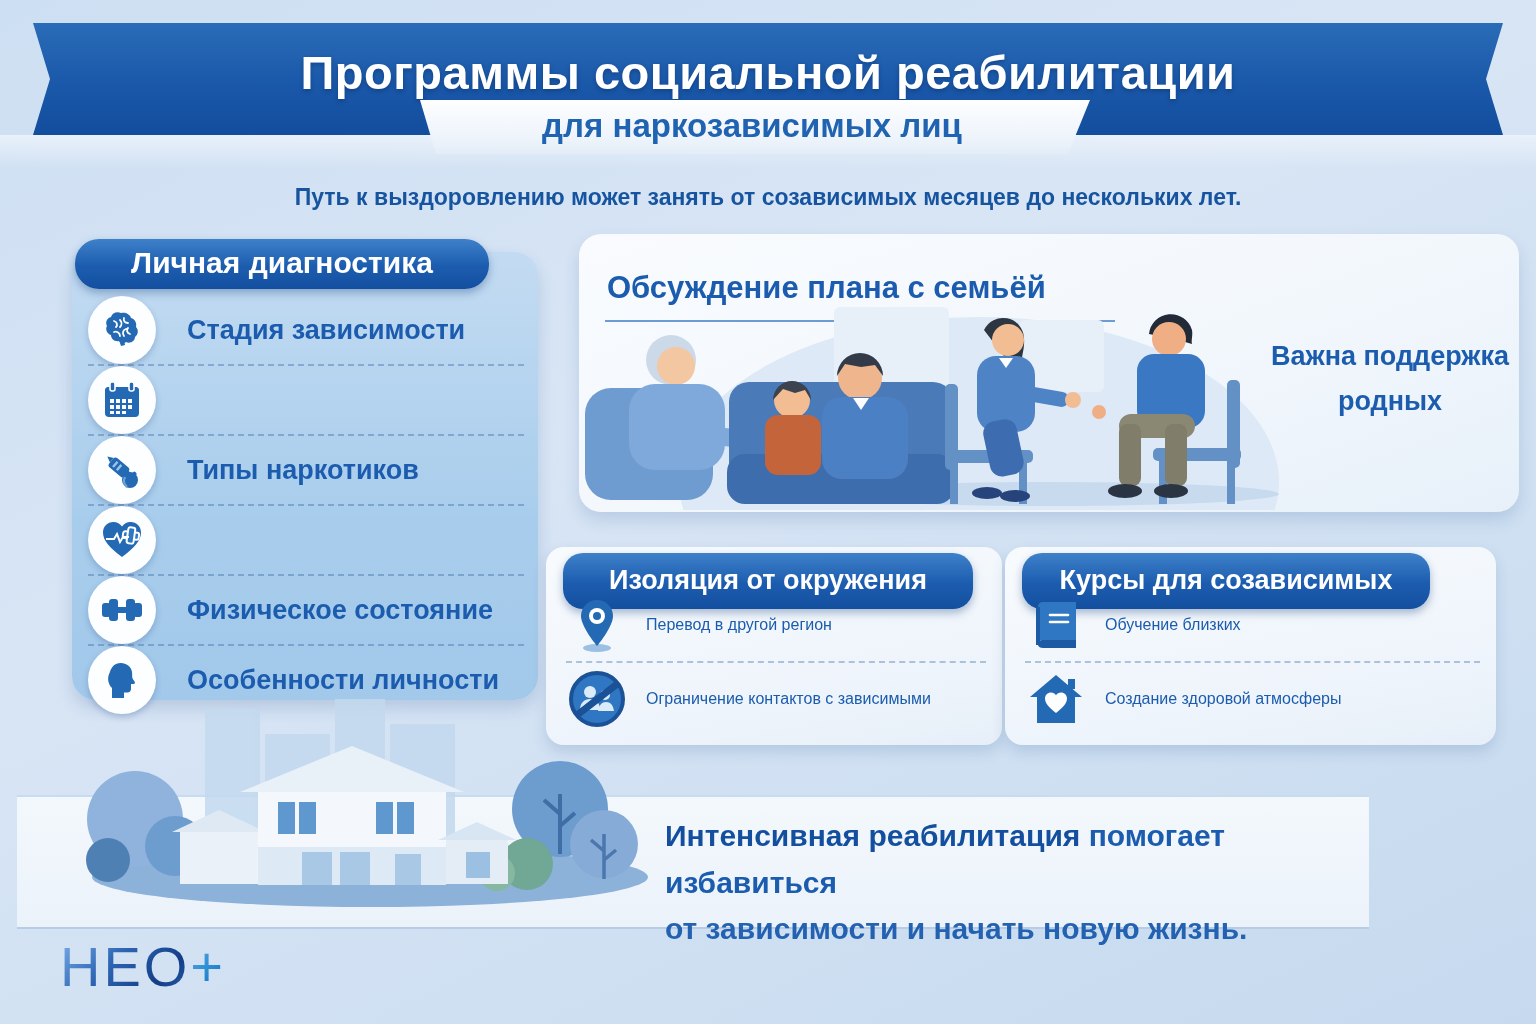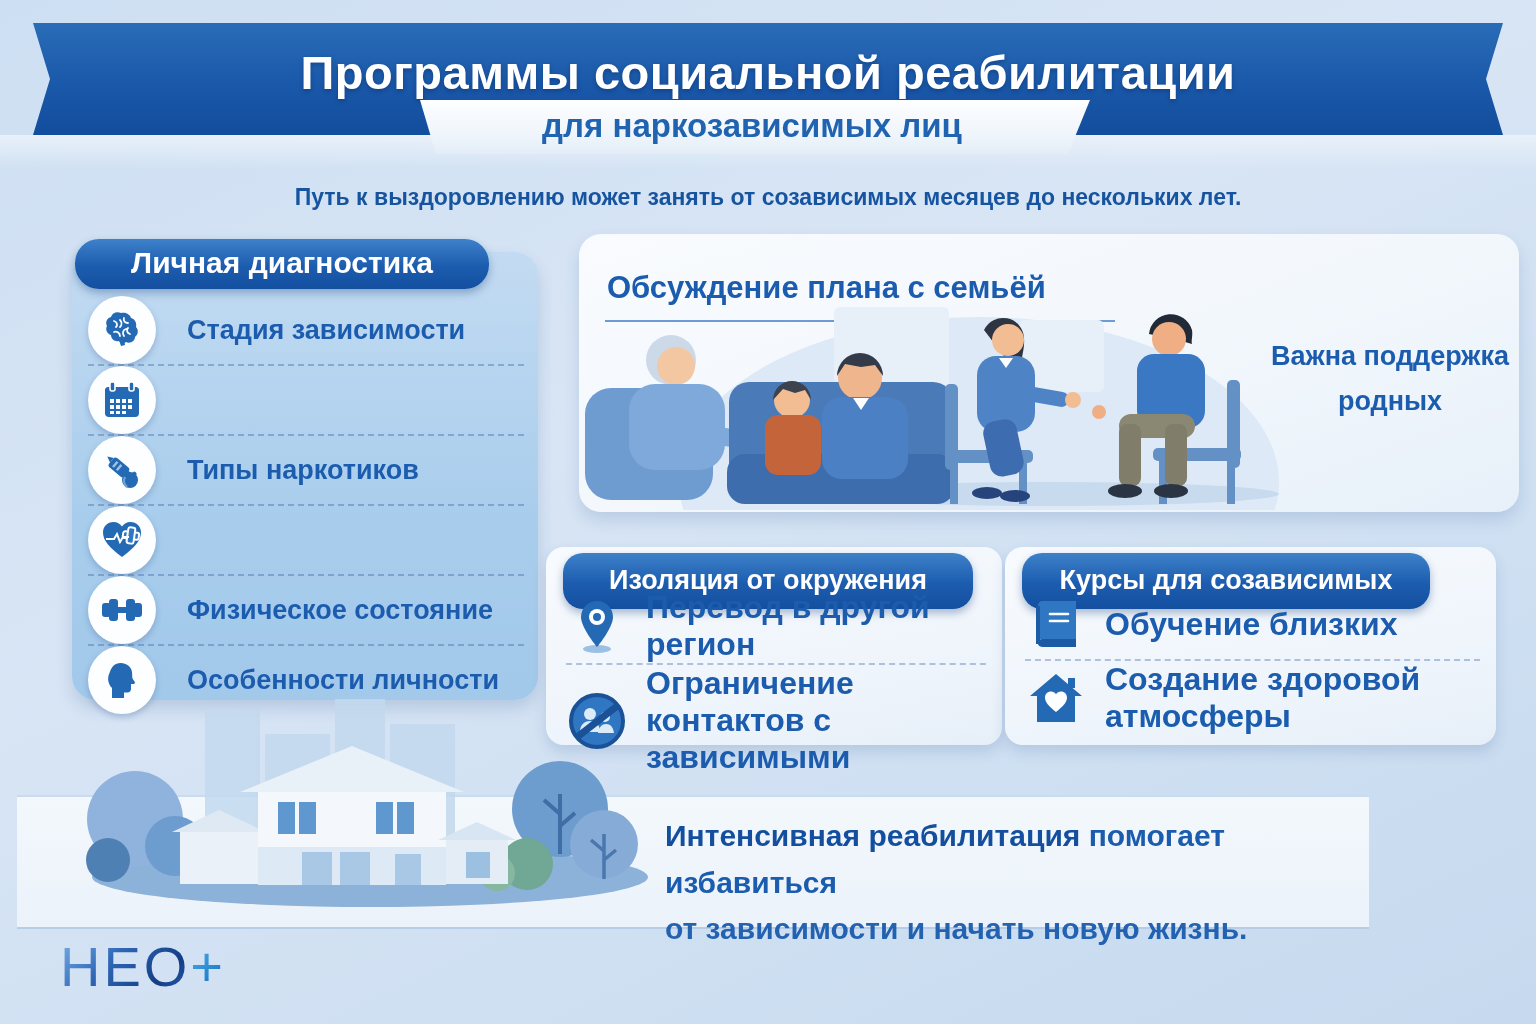--- a/index.html
+++ b/index.html
@@ -84,21 +84,21 @@
     box-shadow:0 4px 8px rgba(18,60,120,.35);
     margin-top:23px;
   }
   .iso-panel .mini-header{width:410px;}
   .course-panel .mini-header{width:408px;}
   .mini-header span{color:#fff;font-size:27px;font-weight:bold;padding-bottom:2px;}
   .mini-items{position:absolute;left:20px;right:16px;top:42px;bottom:10px;display:flex;flex-direction:column;}
   .mini-item{flex:1;display:flex;align-items:center;gap:18px;}
   .mini-item + .mini-item{border-top:2px dashed rgba(70,115,175,.4);}
   .mini-icon{width:62px;height:62px;flex:0 0 auto;display:flex;align-items:center;justify-content:center;}
-  .mini-label{font-size:32px;font-weight:bold;color:#1b5cae;}
+  .mini-label{font-size:16px;font-weight:normal;color:#1b5cae;}
   
   .footer-strip{
     position:absolute;left:17px;top:795px;width:1352px;height:130px;
     background:linear-gradient(180deg,#f3f8fc 0%,#ebf2fa 100%);
     border-top:2px solid #c9dbee;border-bottom:2px solid #b7cde6;
   }
   .footer-text{position:absolute;left:648px;top:16px;font-size:30px;color:#1b5cae;line-height:1.55;}
   .footer-bold{font-weight:bold;color:#134f9e;}
   .footer-strip .line2{font-weight:bold;opacity:.95;}
   .footer-text .l1{font-weight:bold;}

